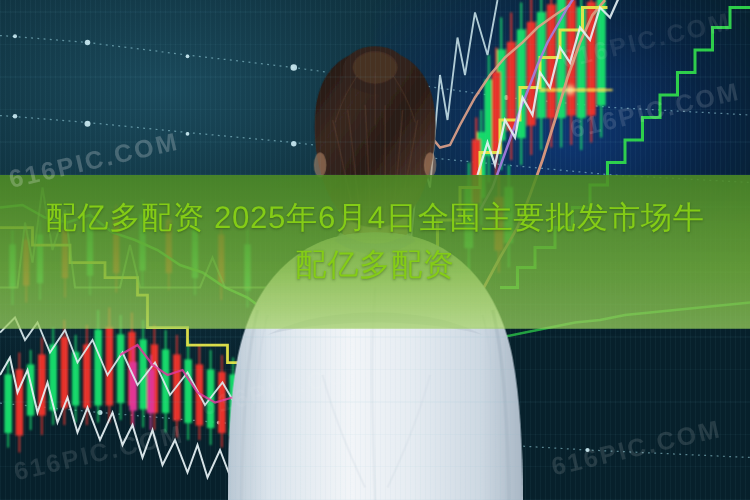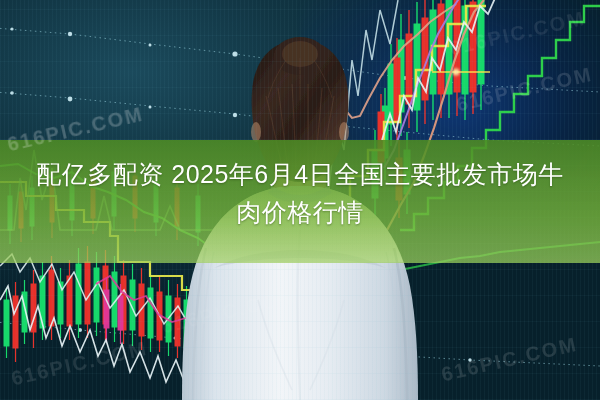--- a/index.html
+++ b/index.html
@@ -80,21 +80,21 @@
     position: absolute;
     left: 0;
     top: 140px;
     width: 600px;
     height: 105px;
     display: flex;
     flex-direction: column;
     align-items: center;
     justify-content: center;
     gap: 4px;
-    color: #ffffff;
+    color: #84cc16;
     text-align: center;
     text-shadow: 0 1px 2px rgba(30,60,10,.45);
   }
   .title-line {
     font-size: 25px;
     line-height: 34px;
     letter-spacing: .5px;
     font-weight: 500;
     white-space: nowrap;
   }
@@ -454,16 +454,16 @@
   <div class="wm wm-bl">616PIC.COM</div>
   <div class="wm wm-br">616PIC.COM</div>
   <div class="wm wm-c">616PIC.COM</div>
 
   <div class="banner"></div>
   <div class="banner-tint"></div>
   <div class="wm wm-tl wm-green">616PIC.COM</div>
 
   <div class="banner-text">
     <div class="title-line title-line-1">配亿多配资 2025年6月4日全国主要批发市场牛</div>
-    <div class="title-line title-line-2">肉价格行情</div>
+    <div class="title-line title-line-2">配亿多配资</div>
   </div>
 
 </div>
 
 </body></html>

